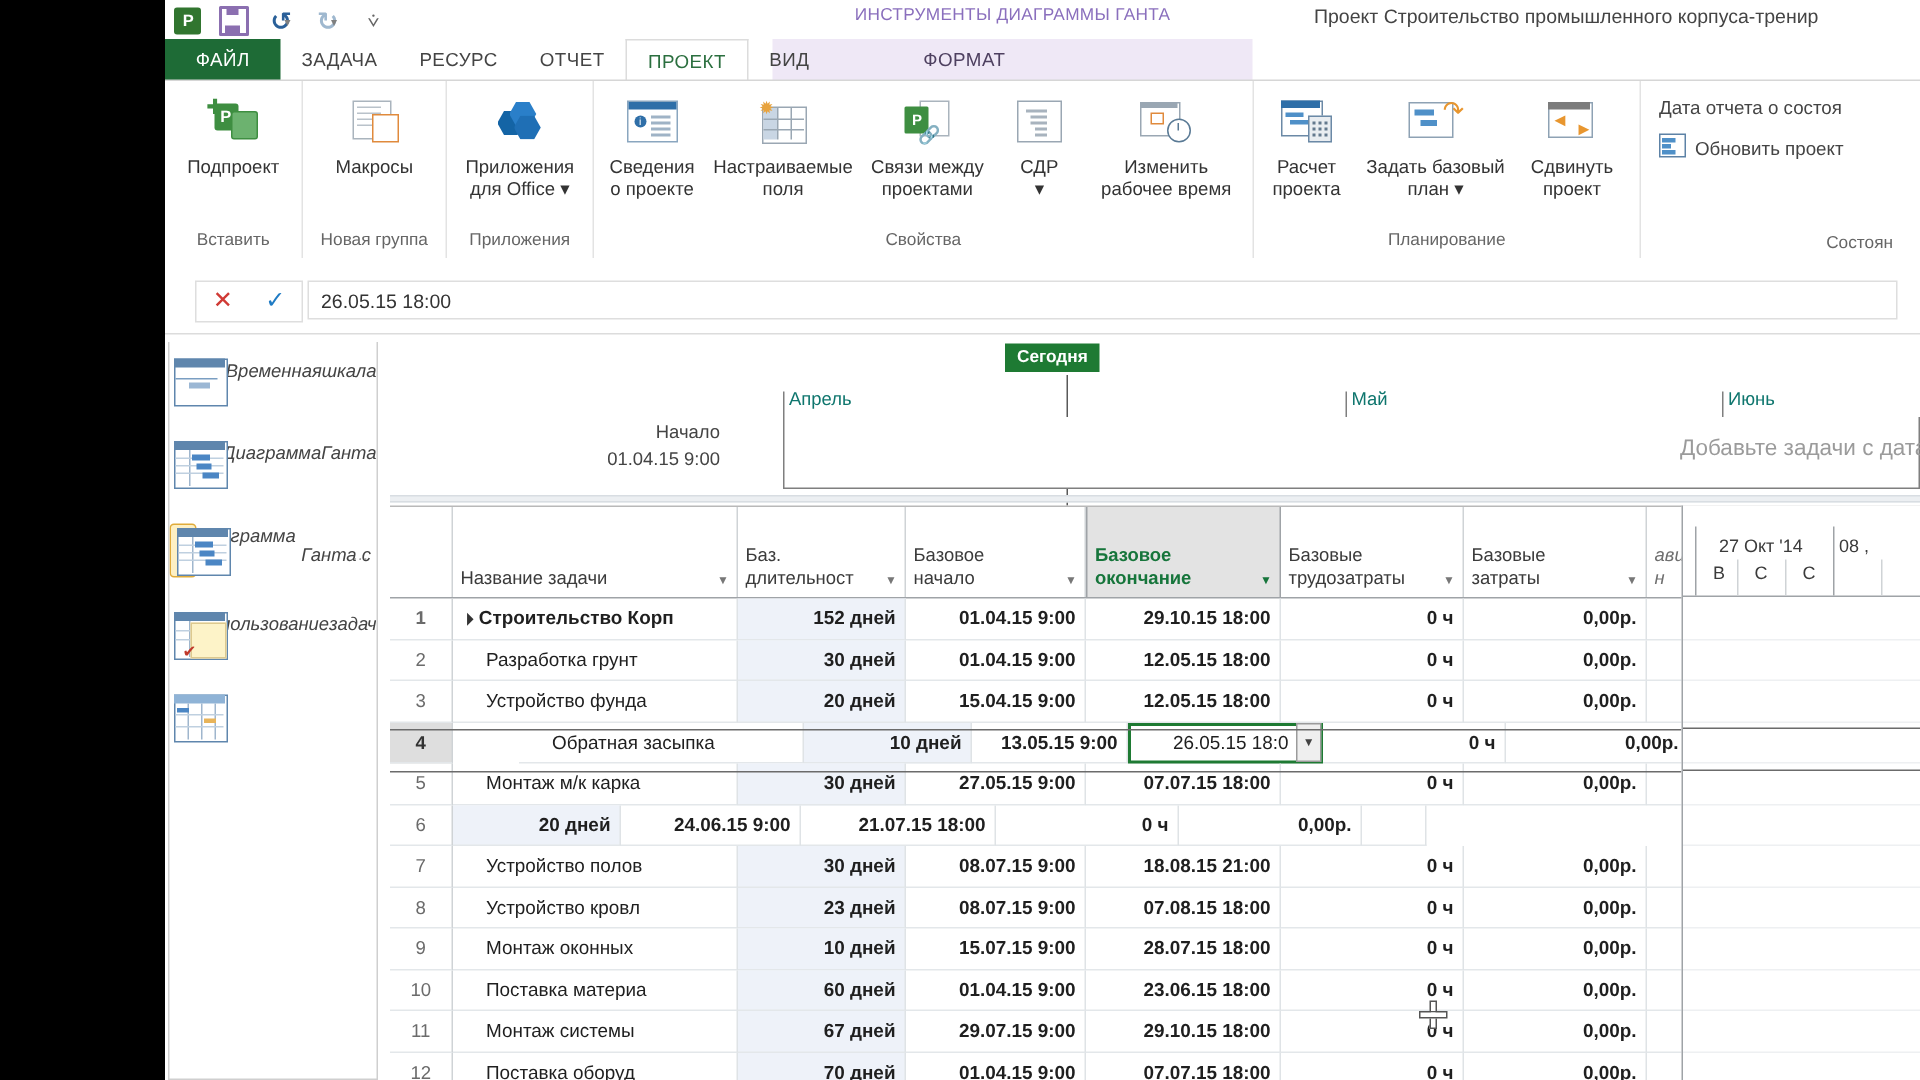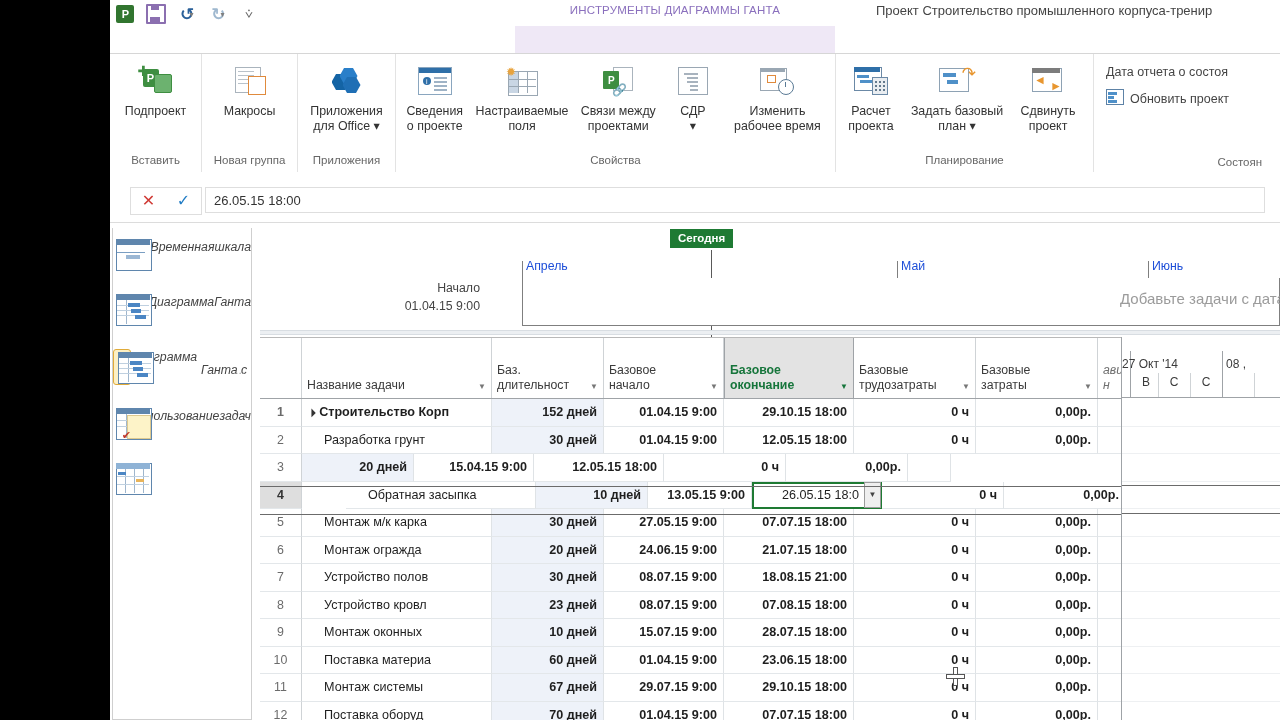--- a/index.html
+++ b/index.html
@@ -135,21 +135,21 @@
   .vb-dots{position:absolute;right:5px;font-size:11px;color:#999;}
 
   
   .timeline{position:absolute;left:150px;top:228px;width:1020px;height:100px;background:#fff;}
   .today-badge{position:absolute;background:#1e7a33;color:#fff;font-size:11.5px;font-weight:bold;
     padding:3px 8px 4px 8px;white-space:nowrap;}
   .today-line{position:absolute;width:1px;background:#595959;}
   .tl-start-lbl{position:absolute;text-align:right;font-size:12.3px;color:#444;line-height:17px;}
   .tl-band{position:absolute;border:1px solid #7f7f7f;background:#fff;box-sizing:border-box;}
   .tl-top{position:absolute;border-top:1px solid #7f7f7f;}
-  .tl-month{position:absolute;font-size:12.3px;color:#1d4ed8;padding-left:3px;}
+  .tl-month{position:absolute;font-size:12.3px;color:#0f766e;padding-left:3px;}
   .tl-tick{position:absolute;width:1px;background:#7f7f7f;}
   .tl-hint{position:absolute;font-size:15px;color:#9b9b9b;white-space:nowrap;}
   .tl-sep{position:absolute;left:150px;top:330px;width:1020px;height:3px;background:#eceff2;border-top:1px solid #d8dde2;border-bottom:1px solid #d8dde2;}
 
   
   .sheet{position:absolute;left:150px;top:337px;width:1020px;height:383px;background:#fff;overflow:hidden;
     border-top:1px solid #b9b9b9;}
   .hdr-row{position:absolute;left:0;top:0;height:60px;display:flex;background:#fff;border-bottom:1px solid #9fa3a7;}
   .hcell{box-sizing:border-box;border-right:1px solid #cfd3d6;background:#fff;position:relative;
     display:flex;align-items:flex-end;padding:0 5px 5px 5px;font-size:12.3px;color:#3b3b3b;}
@@ -218,20 +218,29 @@
       <div class="qat-ico">
           <span class="qat-more">⩒</span>
         </div>
     </div>
     <div class="ctx-tab-title">ИНСТРУМЕНТЫ ДИАГРАММЫ ГАНТА</div>
     <div class="doc-title">Проект Строительство промышленного корпуса-тренир</div>
   </div>
 
   <div class="tabstrip">
     <div class="ctx-band"></div>
+    <div class="tabs">
+      <div class="tab file">ФАЙЛ</div>
+      <div class="tab">ЗАДАЧА</div>
+      <div class="tab">РЕСУРС</div>
+      <div class="tab">ОТЧЕТ</div>
+      <div class="tab active">ПРОЕКТ</div>
+      <div class="tab">ВИД</div>
+      <div class="tab ctx" style="margin-left:48px">ФОРМАТ</div>
+    </div>
   </div>
   <div class="tabstrip-underline"></div>
 
   <div class="ribbon">
     <div class="rb-groups">
 
       <div class="rb-group" style="width:92px">
         <div class="rb-btns">
           <div class="rb-btn" style="width:88px">
             <div class="rb-ico">
@@ -592,20 +601,24 @@
           </div>
           <div class="cell dur" style="width: 112px;">30 дней</div>
           <div class="cell num" style="width: 120px;">01.04.15 9:00</div>
           <div class="cell num" style="width: 130px;">12.05.15 18:00</div>
           <div class="cell num" style="width: 122px;">0 ч</div>
           <div class="cell num" style="width: 122px;">0,00р.</div>
           <div class="cell " style="width: 43px;"></div>
         </div>
         <div class="row" style="top: 116px;">
           <div class="cell id" style="width: 42px;">3</div>
+          <div class="cell name" style="width: 190px;">
+            <span class="indent"></span>
+            <span>Устройство фунда</span>
+          </div>
           <div class="cell dur" style="width: 112px;">20 дней</div>
           <div class="cell num" style="width: 120px;">15.04.15 9:00</div>
           <div class="cell num" style="width: 130px;">12.05.15 18:00</div>
           <div class="cell num" style="width: 122px;">0 ч</div>
           <div class="cell num" style="width: 122px;">0,00р.</div>
           <div class="cell " style="width: 43px;"></div>
         </div>
         <div class="row active" style="top: 143.5px;">
           <div class="cell id" style="width: 42px;">4</div>
           <div class="cell name" style="width: 190px; margin-left: 44px;">
@@ -627,24 +640,20 @@
           </div>
           <div class="cell dur" style="width: 112px;">30 дней</div>
           <div class="cell num" style="width: 120px;">27.05.15 9:00</div>
           <div class="cell num" style="width: 130px;">07.07.15 18:00</div>
           <div class="cell num" style="width: 122px;">0 ч</div>
           <div class="cell num" style="width: 122px;">0,00р.</div>
           <div class="cell " style="width: 43px;"></div>
         </div>
         <div class="row" style="top: 198.5px;">
           <div class="cell id" style="width: 42px;">6</div>
-          <div class="cell name" style="width: 190px;">
-            <span class="indent"></span>
-            <span>Монтаж огражда</span>
-          </div>
           <div class="cell dur" style="width: 112px;">20 дней</div>
           <div class="cell num" style="width: 120px;">24.06.15 9:00</div>
           <div class="cell num" style="width: 130px;">21.07.15 18:00</div>
           <div class="cell num" style="width: 122px;">0 ч</div>
           <div class="cell num" style="width: 122px;">0,00р.</div>
           <div class="cell " style="width: 43px;"></div>
         </div>
         <div class="row" style="top: 226px;">
           <div class="cell id" style="width: 42px;">7</div>
           <div class="cell name" style="width: 190px;">
@@ -725,21 +734,21 @@
         </div>
       </div>
 
     <div class="rowline-top" style="left:0;top:148px;width:861px"></div>
     <div class="rowline-top" style="left:0;top:176px;width:861px"></div>
   </div>
 
   <div class="gantt">
     <div class="g-hdr">
       <div class="g-vt major" style="left:8px;top:14px;height:46px"></div>
-      <div class="g-top" style="left:0">27 Окт '14</div>
+      <div class="g-top" style="left:24px">27 Окт '14</div>
       <div class="g-vt major" style="left:100px;top:14px;height:46px"></div>
       <div class="g-top" style="left:104px">08 ,</div>
 
       <div class="g-vt" style="left:36px;top:36px;height:24px"></div>
       <div class="g-vt" style="left:68px;top:36px;height:24px"></div>
       <div class="g-vt" style="left:132px;top:36px;height:24px"></div>
       <div class="g-day" style="left:12px;width:24px">В</div>
       <div class="g-day" style="left:40px;width:24px">С</div>
       <div class="g-day" style="left:72px;width:24px">С</div>
     </div>

